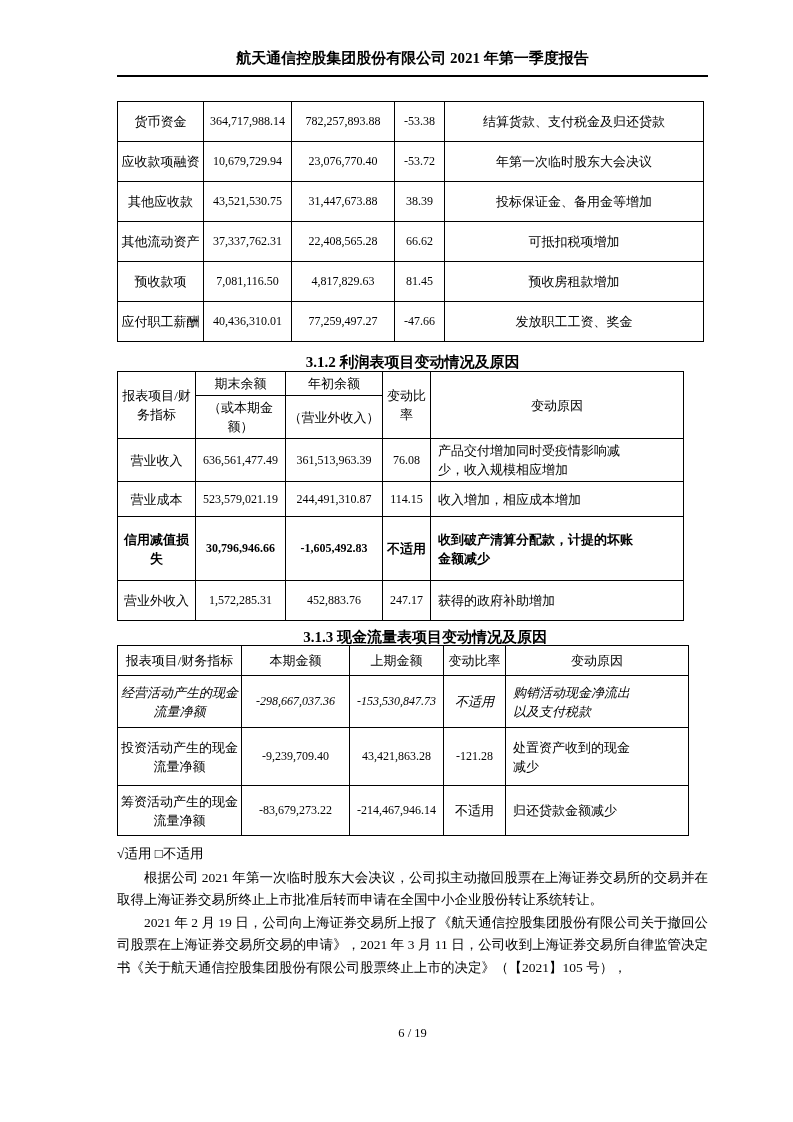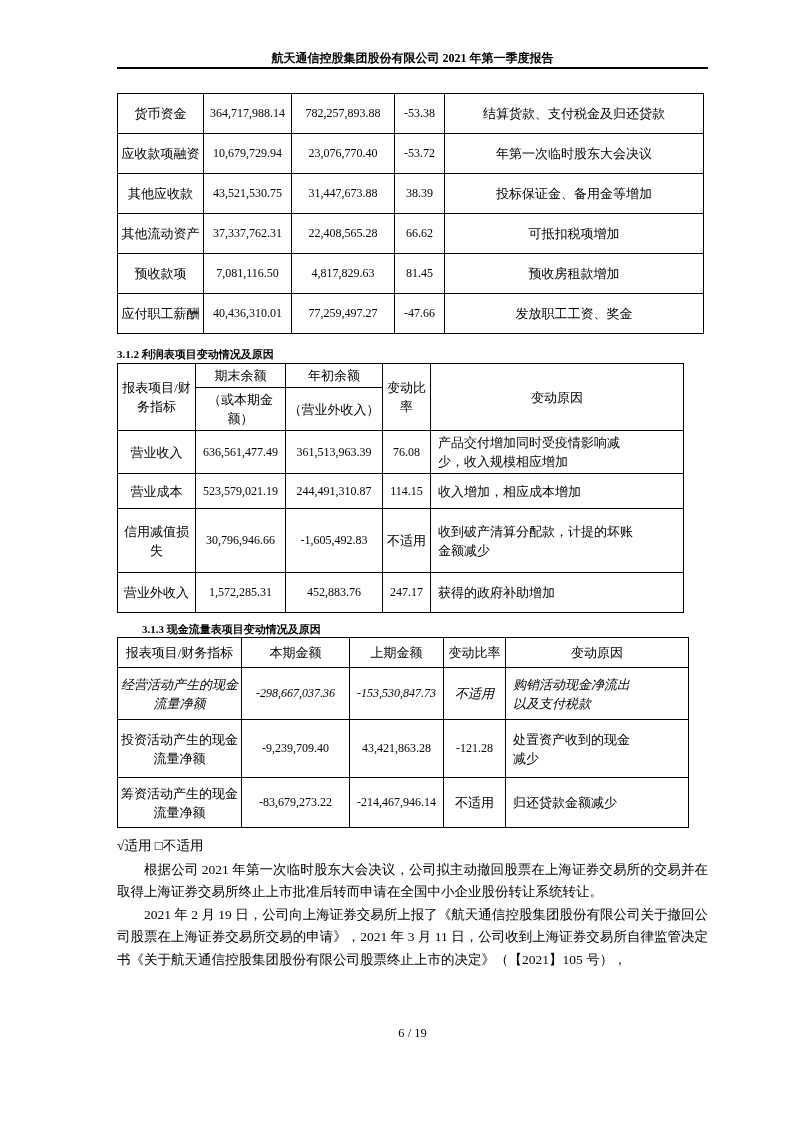--- a/index.html
+++ b/index.html
@@ -9,22 +9,23 @@
     position: relative;
     width: 793px; height: 1122px;
     background: #fff;
     overflow: hidden;
   }
   .content { margin-left: 117px; width: 591px; padding-top: 50px; }
 
   .doc-title {
     text-align: center;
     font-weight: bold;
-    font-size: 12px;
+    font-size: 15px;
     line-height: 17px;
+    padding-bottom: 8px;
     border-bottom: 2px solid #000;
   }
 
   table.tbl {
     border-collapse: collapse;
     table-layout: fixed;
     font-size: 13px;
     line-height: 19px;
   }
   table.tbl td {
@@ -42,31 +43,32 @@
   .t2 { width: 566px; }
   .t3 { width: 571px; }
 
   .t2 td.rsn { text-align: left; padding-left: 7px; padding-right: 42px; }
   .t3 td.rsn { text-align: left; padding-left: 7px; padding-right: 46px; }
 
   .r40 { height: 40px; }
   .r22 { height: 22px; }
   .r41 { height: 41px; }
   .r35 { height: 35px; }
-  .r47 { height: 64px; }
+  .r47 { height: 64px; font-weight: bold; }
   .r30 { height: 30px; }
   .r52 { height: 52px; font-style: italic; }
   .r58 { height: 58px; }
   .r50 { height: 50px; }
 
   .sec-heading {
     font-weight: bold;
-    font-size: 11px;
+    font-size: 15px;
     line-height: 18px;
     margin-top: 11px;
+    text-align: center;
   }
   .sec-heading.indent { margin-left: 25px; margin-top: 8px; line-height: 16px; }
   .sec-heading.big-gap { margin-top: 60px; }
 
   .applicability { margin-top: 10px; font-size: 13.5px; line-height: 16px; }
 
   .para {
     margin-top: 5px;
     font-size: 13.5px;
     line-height: 22.4px;

